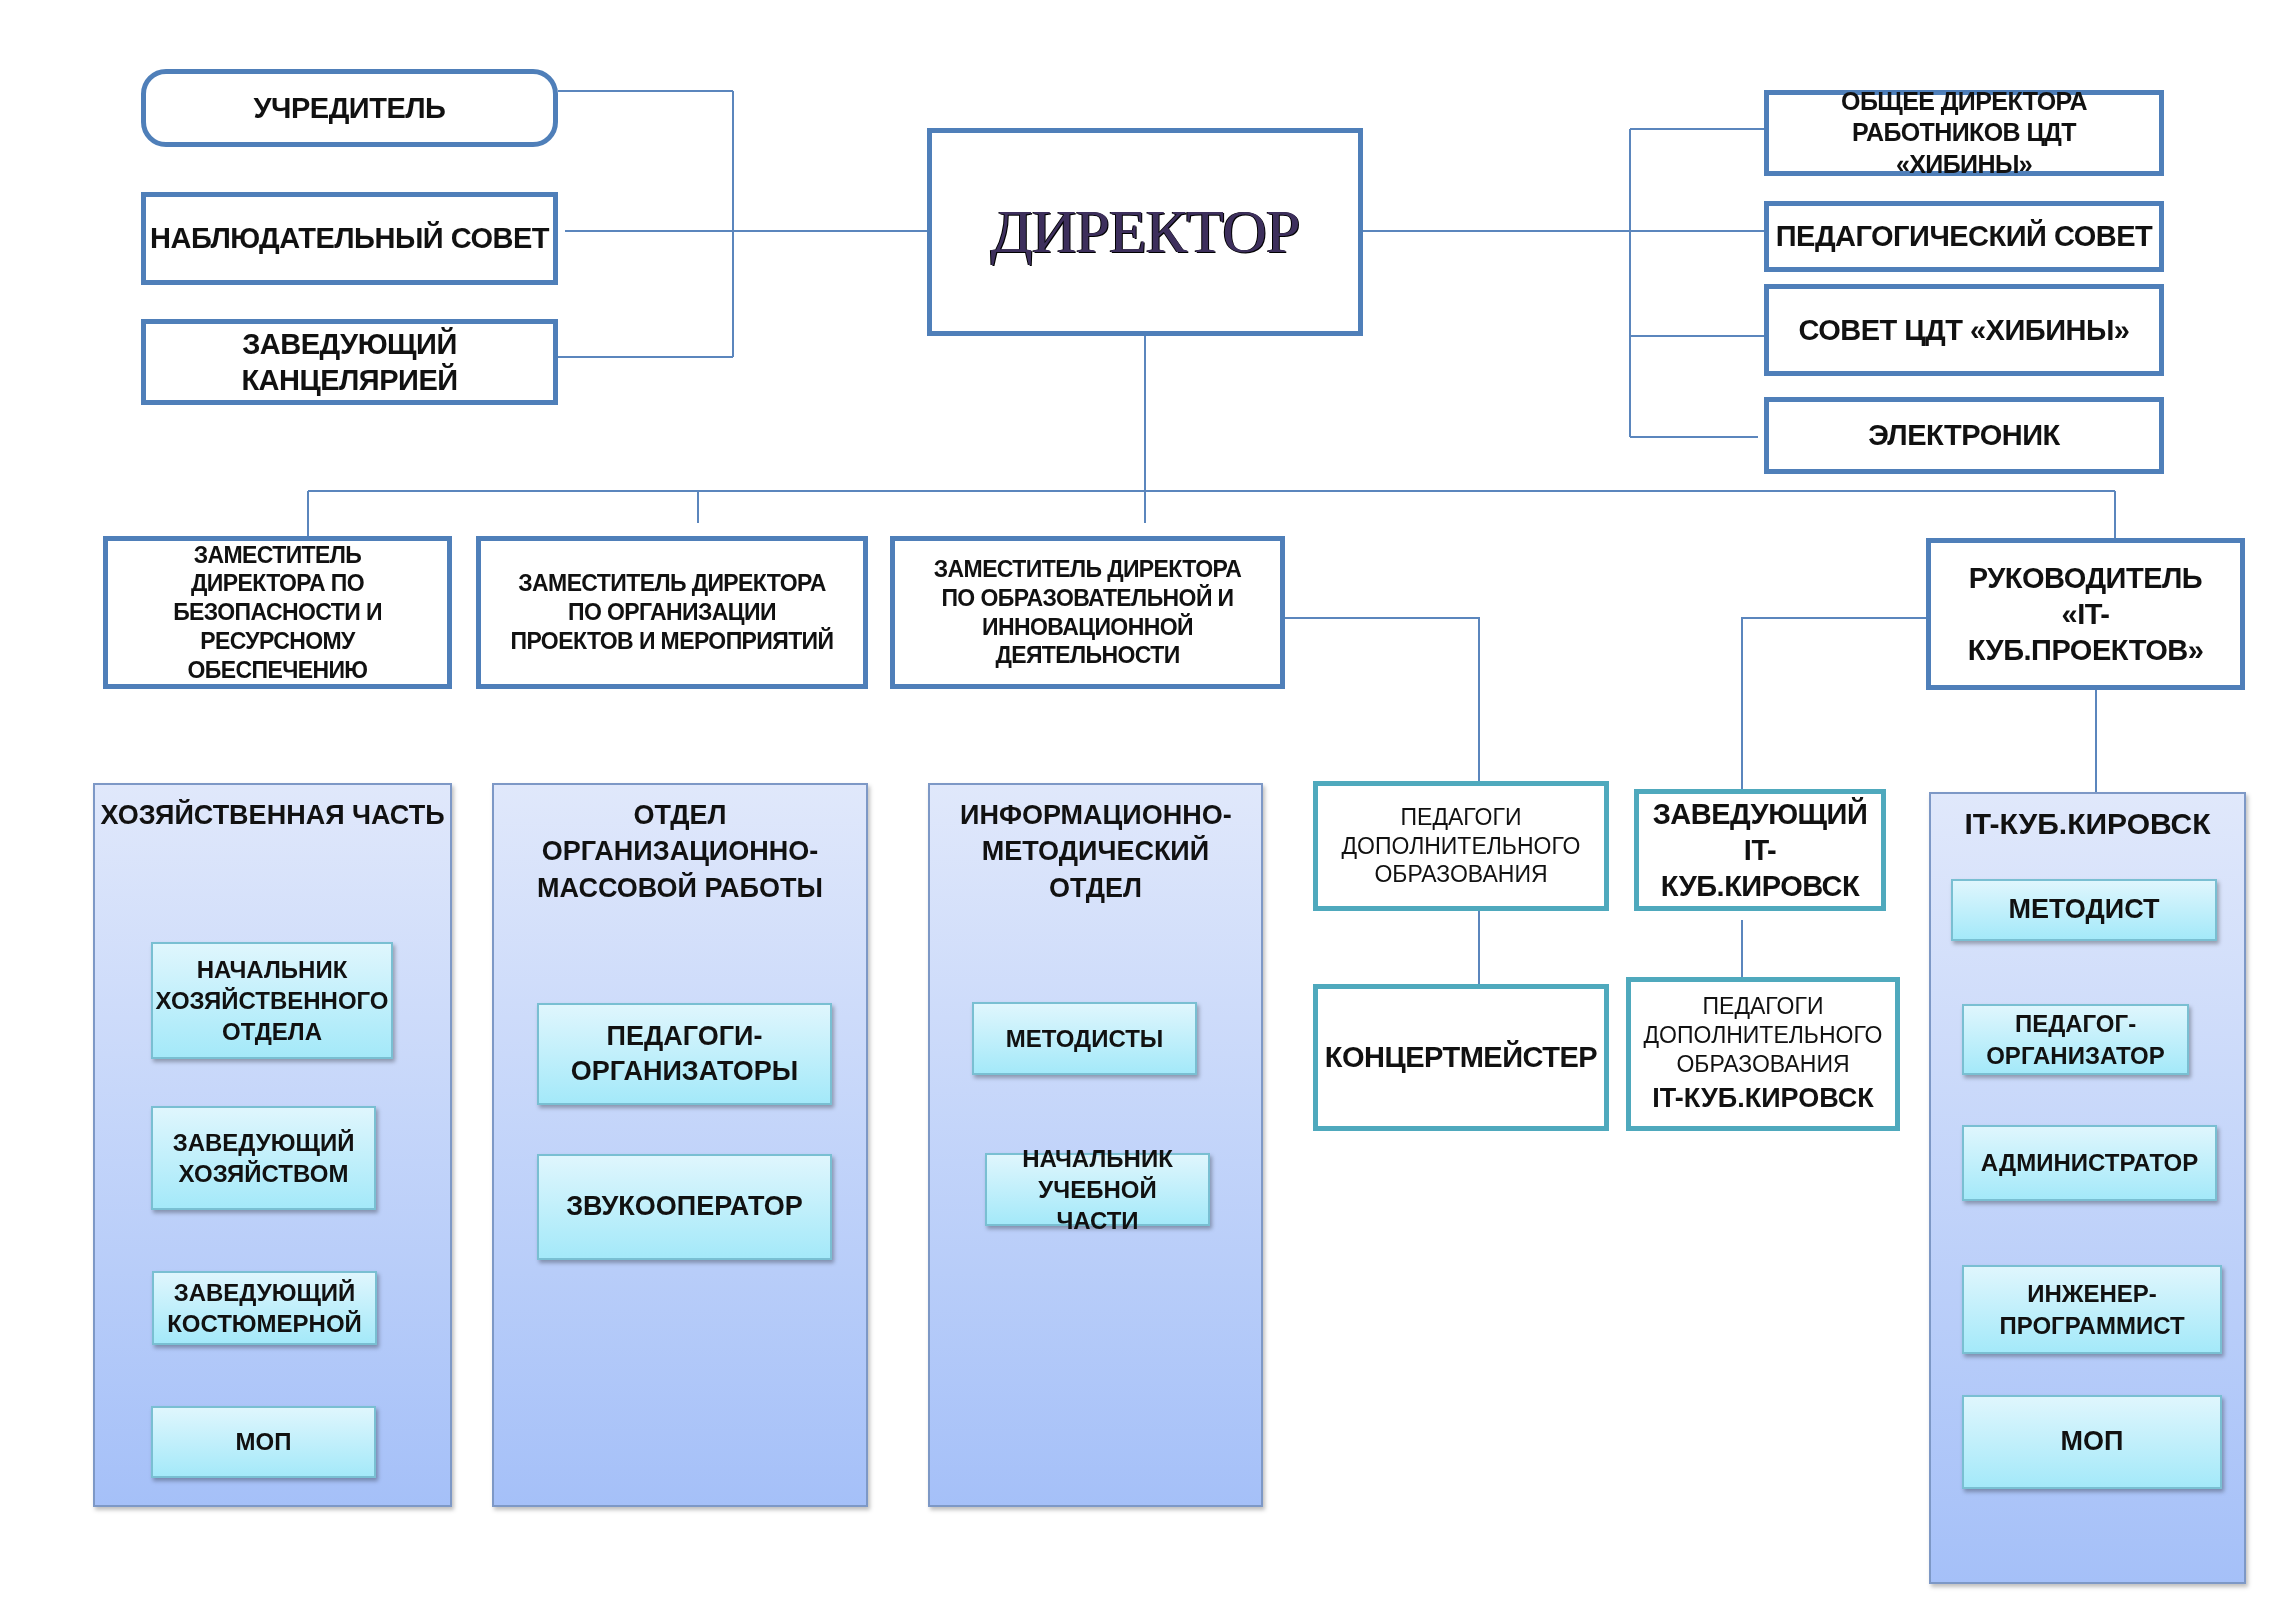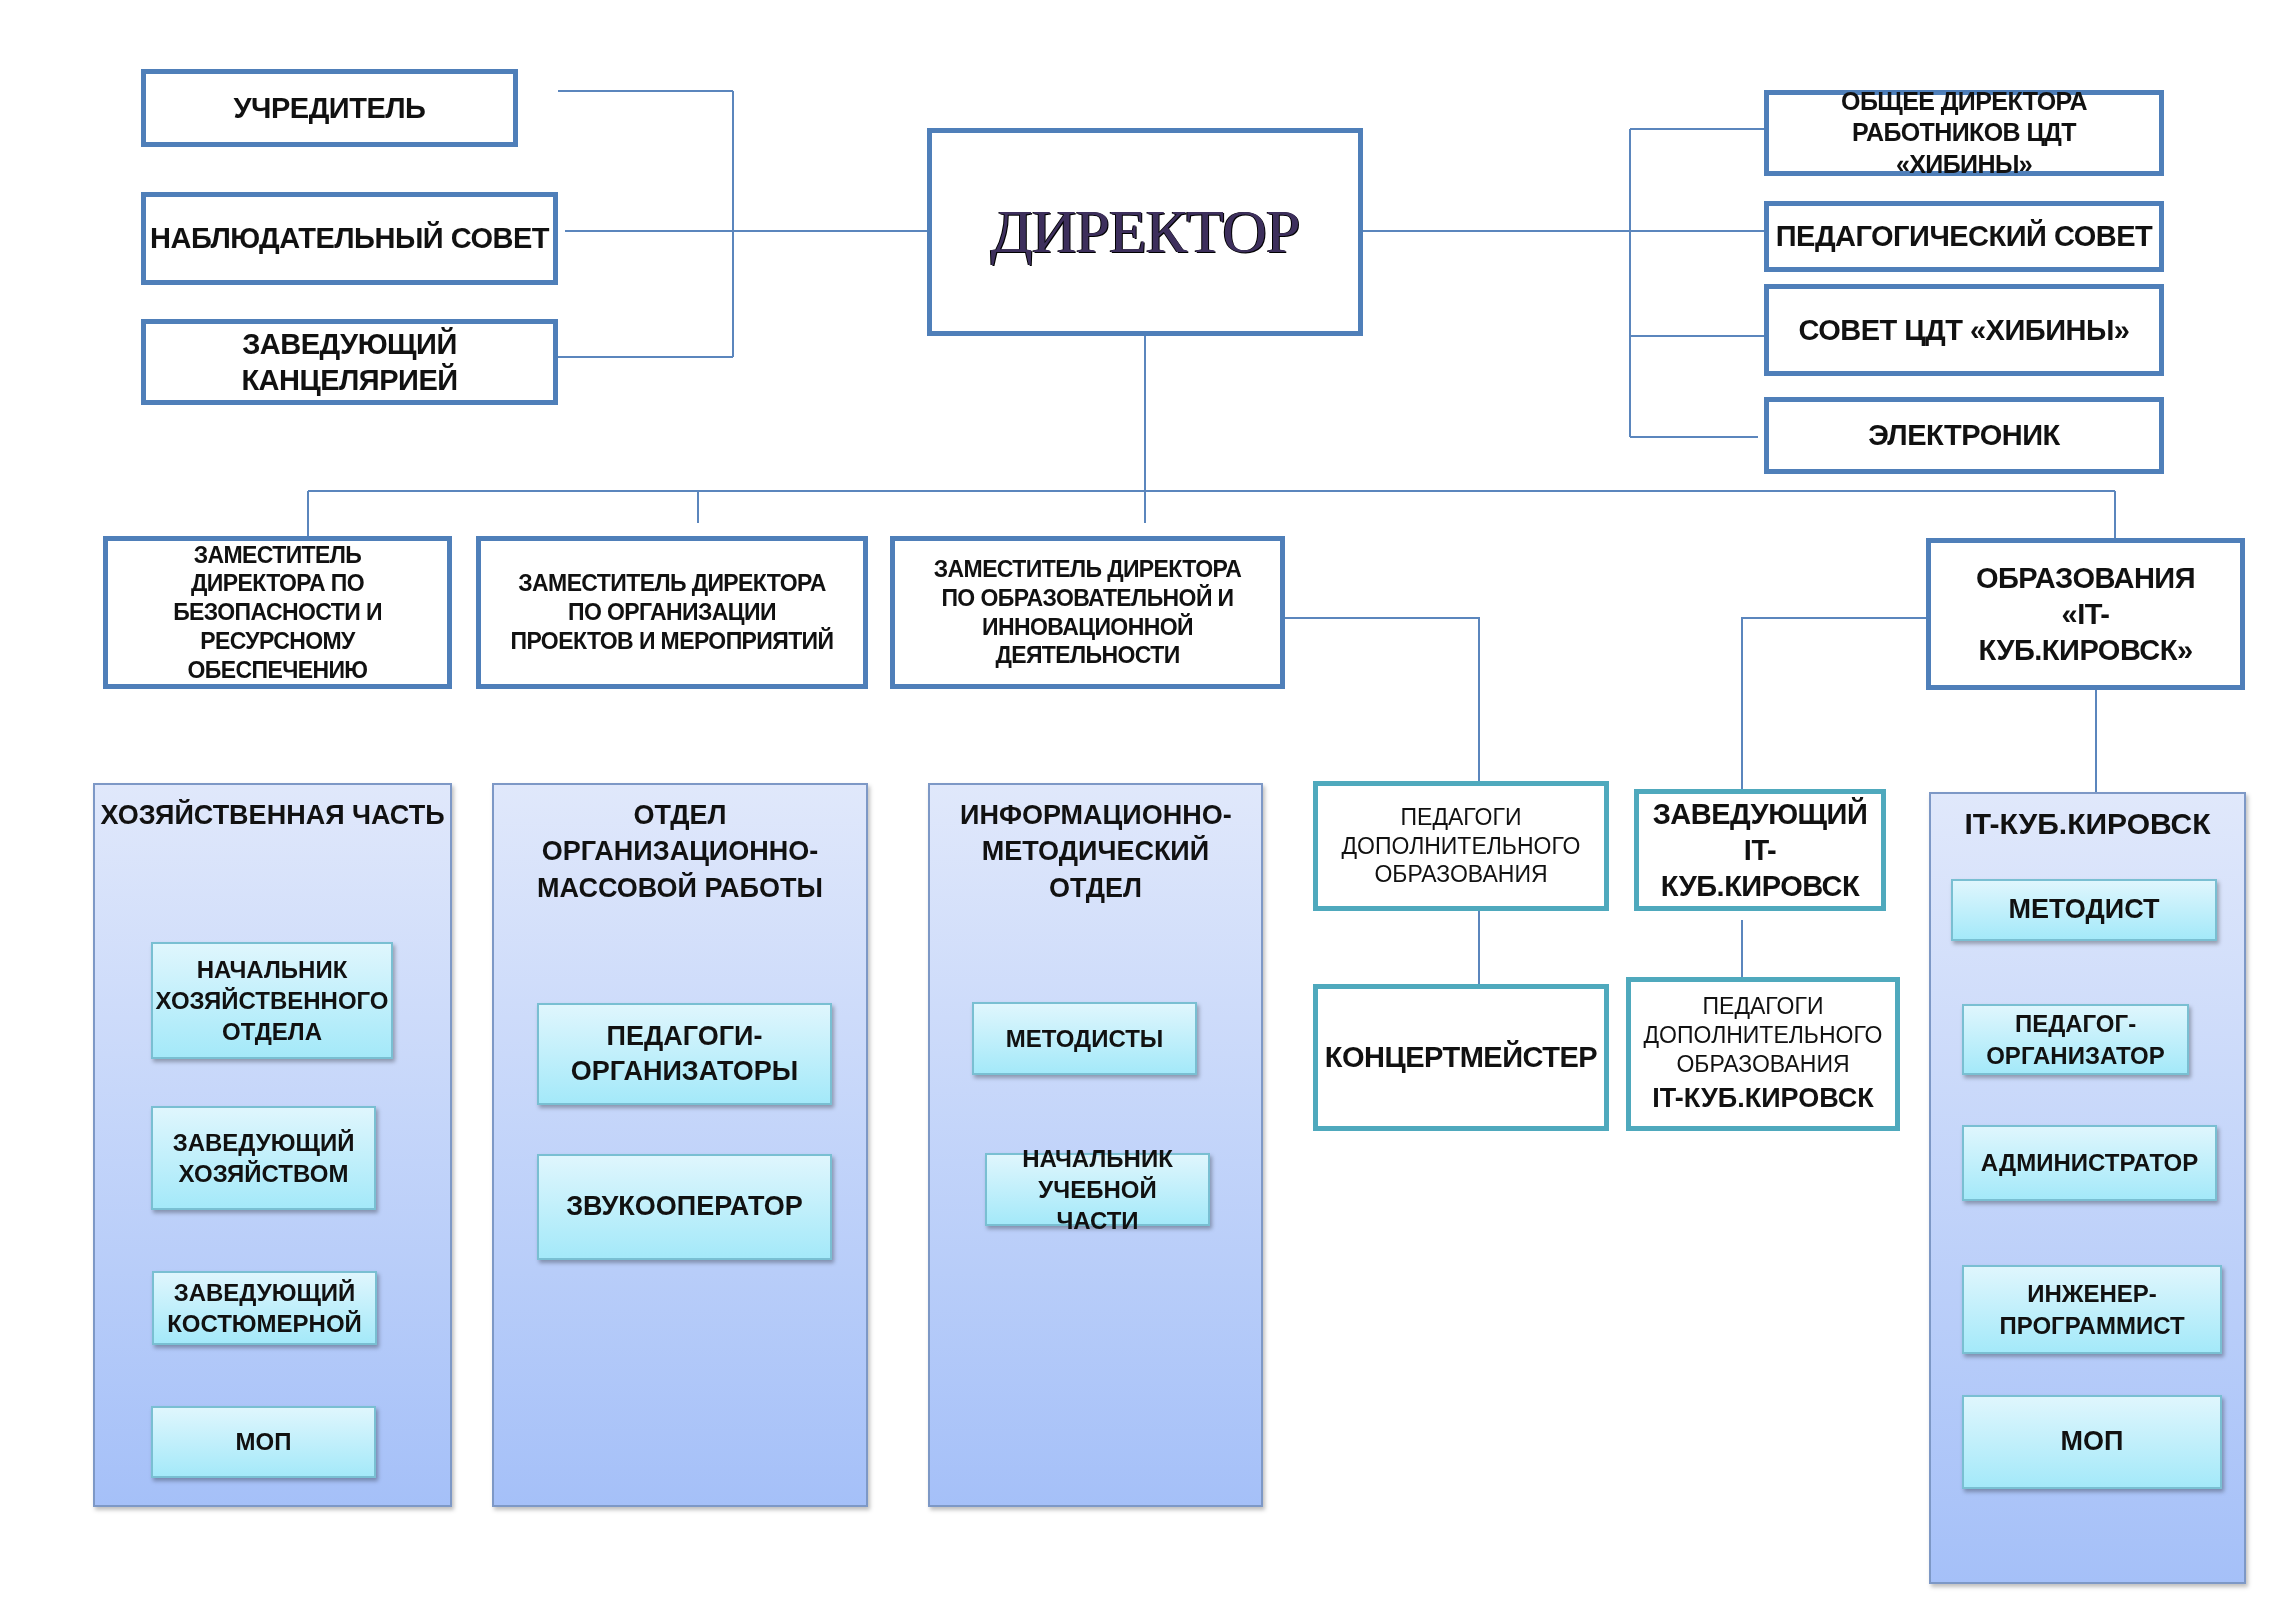--- a/index.html
+++ b/index.html
@@ -33,21 +33,21 @@
       <path d="M1145 336 V523"></path>
 
       <path d="M308 491 H2115 M308 491 V536 M698 491 V523 M1145 491 V523 M2115 491 V538"></path>
 
       <path d="M1285 618 H1479 V781 M1479 911 V984"></path>
 
       <path d="M1926 618 H1742 V789 M1742 920 V977 M2096 690 V792"></path>
     </g>
   </svg>
 
-  <div class="box blue t-lg" style="left:141px;top:69px;width:377px;height:78px;">
+  <div class="box blue t-lg" style="left:141px;top:69px;width:417px;height:78px;border-radius:25px;">
       <span>УЧРЕДИТЕЛЬ</span>
     </div>
   <div class="box blue t-lg" style="left:141px;top:192px;width:417px;height:93px;">
       <span>НАБЛЮДАТЕЛЬНЫЙ СОВЕТ</span>
     </div>
   <div class="box blue t-lg" style="left:141px;top:319px;width:417px;height:86px;">
       <span>ЗАВЕДУЮЩИЙ КАНЦЕЛЯРИЕЙ</span>
     </div>
 
   <div class="box blue director" style="left:927px;top:128px;width:436px;height:208px;">
@@ -70,21 +70,21 @@
   <div class="box blue t-sm" style="left:103px;top:536px;width:349px;height:153px;padding:0 20px;">
       <span>ЗАМЕСТИТЕЛЬ ДИРЕКТОРА ПО БЕЗОПАСНОСТИ И РЕСУРСНОМУ ОБЕСПЕЧЕНИЮ</span>
     </div>
   <div class="box blue t-sm" style="left:476px;top:536px;width:392px;height:153px;padding:0 24px;">
       <span>ЗАМЕСТИТЕЛЬ ДИРЕКТОРА ПО ОРГАНИЗАЦИИ ПРОЕКТОВ И МЕРОПРИЯТИЙ</span>
     </div>
   <div class="box blue t-sm" style="left:890px;top:536px;width:395px;height:153px;padding:0 24px;">
       <span>ЗАМЕСТИТЕЛЬ ДИРЕКТОРА ПО ОБРАЗОВАТЕЛЬНОЙ И ИННОВАЦИОННОЙ ДЕЯТЕЛЬНОСТИ</span>
     </div>
   <div class="box blue t-lg" style="left:1926px;top:538px;width:319px;height:152px;padding:0 30px;">
-      <span>ОБРАЗОВАНИЯ «IT-КУБ.КИРОВСК»</span>
+      <span>РУКОВОДИТЕЛЬ «IT-КУБ.ПРОЕКТОВ»</span>
     </div>
 
   <div class="panel" style="left:93px;top:783px;width:359px;height:724px;">
     <div class="panel-title">ХОЗЯЙСТВЕННАЯ ЧАСТЬ</div>
     <div class="inner" style="left:56px;top:157px;width:242px;height:117px;padding:0 6px;">НАЧАЛЬНИК ХОЗЯЙСТВЕННОГО ОТДЕЛА</div>
     <div class="inner" style="left:56px;top:321px;width:225px;height:104px;padding:0 30px;">ЗАВЕДУЮЩИЙ ХОЗЯЙСТВОМ</div>
     <div class="inner" style="left:57px;top:486px;width:225px;height:74px;">ЗАВЕДУЮЩИЙ КОСТЮМЕРНОЙ</div>
     <div class="inner" style="left:56px;top:621px;width:225px;height:72px;">МОП</div>
   </div>
 

